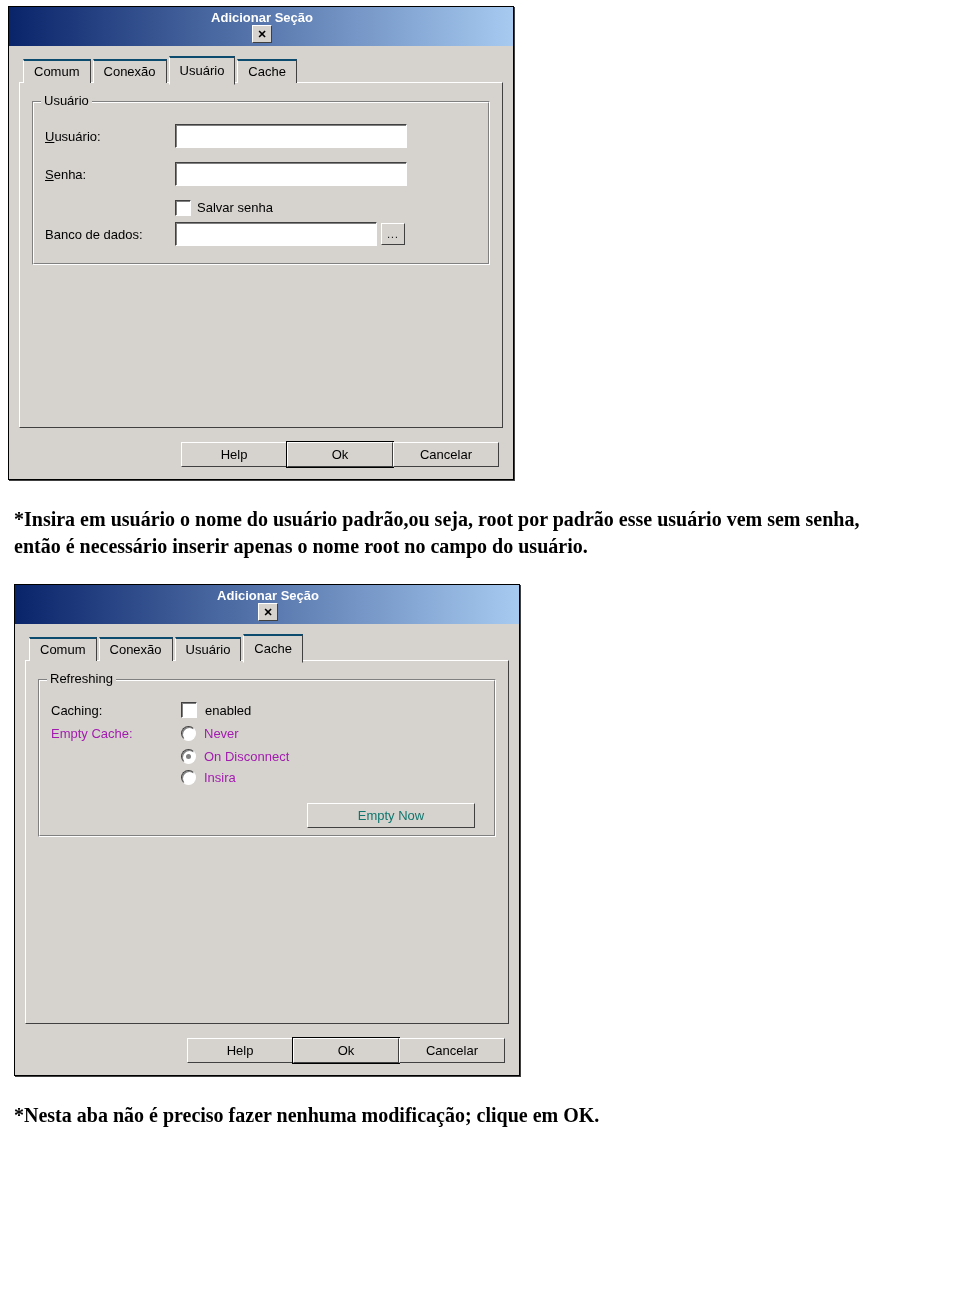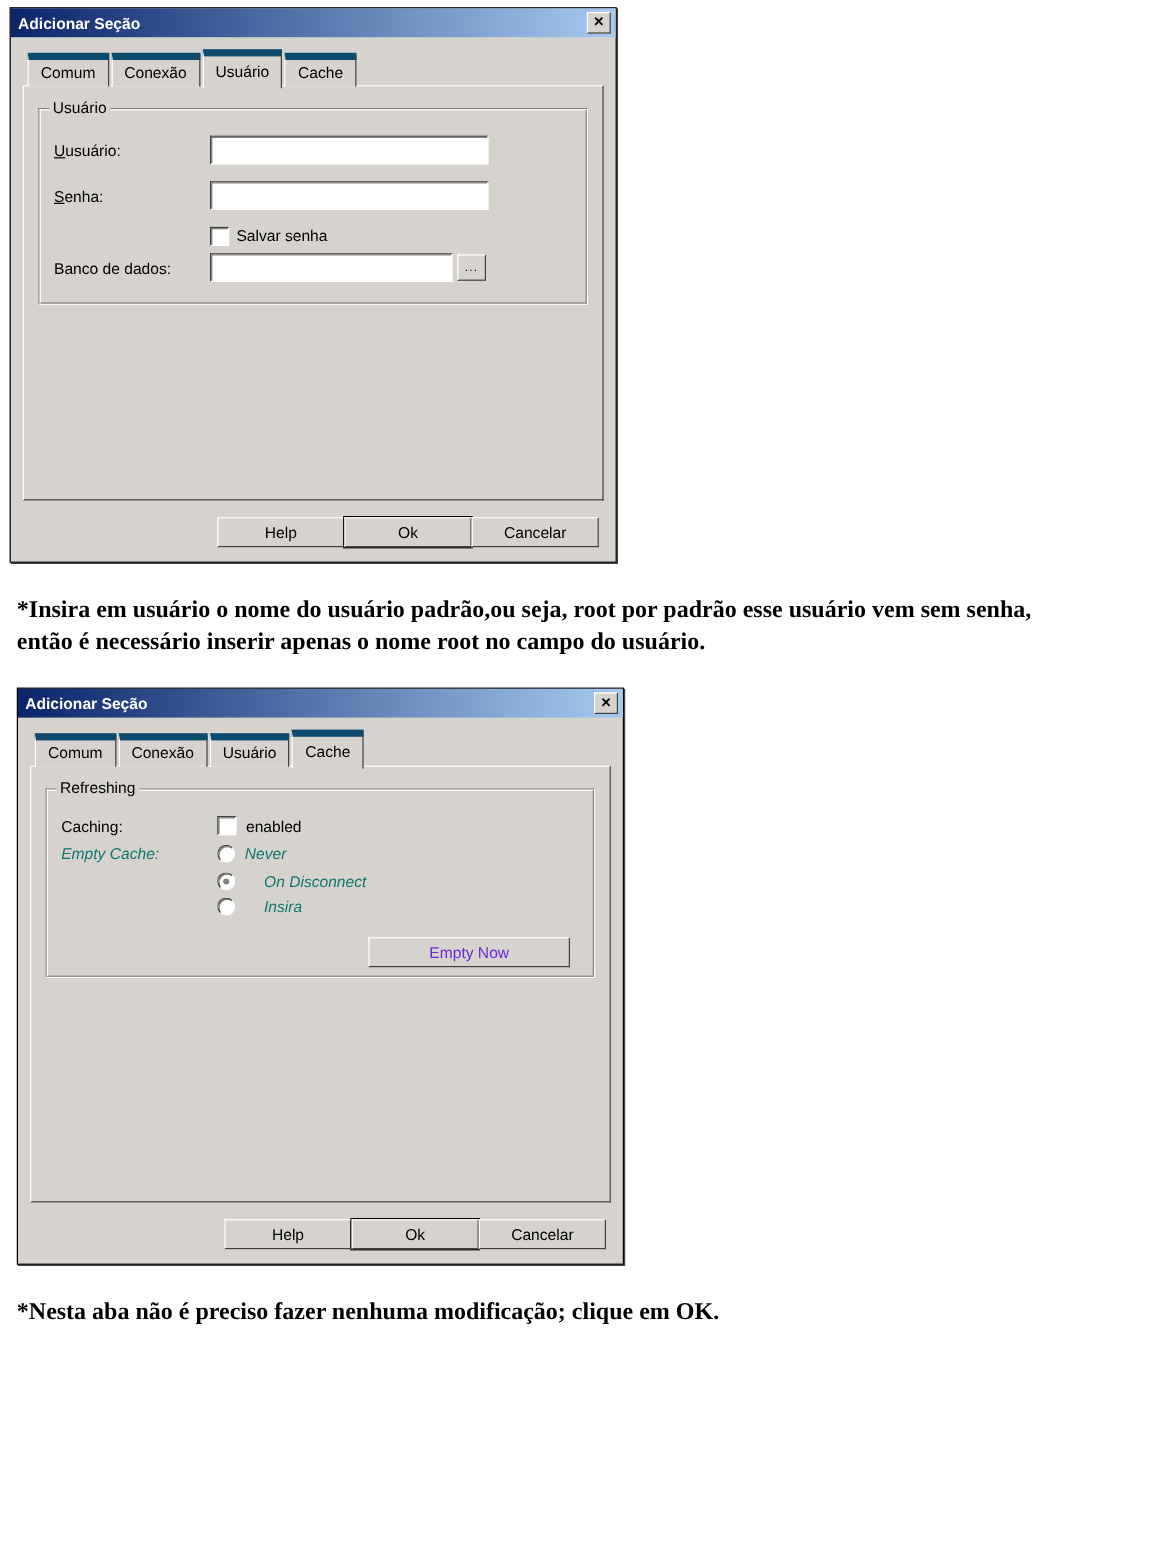--- a/index.html
+++ b/index.html
@@ -20,20 +20,21 @@
   }
   .titlebar {
     background: linear-gradient(to right, #0a246a, #a6caf0);
     color: #fff;
     font-weight: bold;
     font-size: 13px;
     padding: 3px 4px 3px 6px;
     display: flex;
     align-items: center;
     justify-content: space-between;
+    flex-direction: column;
   }
   .titlebar .close-btn {
     width: 18px;
     height: 16px;
     background: #d6d3ce;
     border-top: 1px solid #fff;
     border-left: 1px solid #fff;
     border-right: 1px solid #404040;
     border-bottom: 1px solid #404040;
     display: flex;
@@ -51,21 +52,21 @@
   .tabs {
     position: relative;
     display: flex;
     align-items: flex-end;
     padding-left: 4px;
     margin-bottom: -1px;
     z-index: 2;
   }
   .tab {
     background: #d6d3ce;
-    border-top: 6px solid #0c4a6e;
+    border-top: 2px solid #0c4a6e;
     border-left: 1px solid #fff;
     border-right: 1px solid #404040;
     border-bottom: none;
     padding: 3px 10px 4px 10px;
     margin-right: 2px;
     font-size: 13px;
     position: relative;
   }
   .tab.active {
     padding-top: 5px;
@@ -190,52 +191,52 @@
     border-bottom: 1px solid #404040;
     font-size: 13px;
   }
   .w-btn.default {
     box-shadow: 0 0 0 1px #000;
   }
   .radio-row {
     display: flex;
     align-items: center;
     margin: 6px 0 6px 130px;
-    gap: 24px;
+    gap: 8px;
   }
   .radio-circle {
     width: 13px;
     height: 13px;
     border-radius: 50%;
     background: #fff;
     border-top: 1px solid #404040;
     border-left: 1px solid #404040;
     border-right: 1px solid #fff;
     border-bottom: 1px solid #fff;
     box-shadow: inset 1px 1px 0 #808080;
     display: flex;
     align-items: center;
     justify-content: center;
   }
   .radio-circle .dot {
     width: 5px; height: 5px; border-radius: 50%; background: #808080;
   }
-  .disabled-text { color: #0f766e; font-style: italic; }
+  .disabled-text { color: #a21caf; }
   .cache-row {
     display: flex;
     align-items: center;
     margin: 6px 0 8px 0;
   }
   .cache-row .lbl { width: 130px; }
   .empty-now-row {
     display: flex;
     justify-content: flex-end;
     margin: 18px 10px 0 0;
   }
-  .w-btn.disabled { color: #6d28d9; }
+  .w-btn.disabled { color: #0f766e; }
   .doc-text {
     font-family: "Times New Roman", serif;
     font-size: 20px;
     font-weight: bold;
     margin: 26px 14px 24px 14px;
     line-height: 1.35;
     max-width: 880px;
   }
 </style>
 </head>

